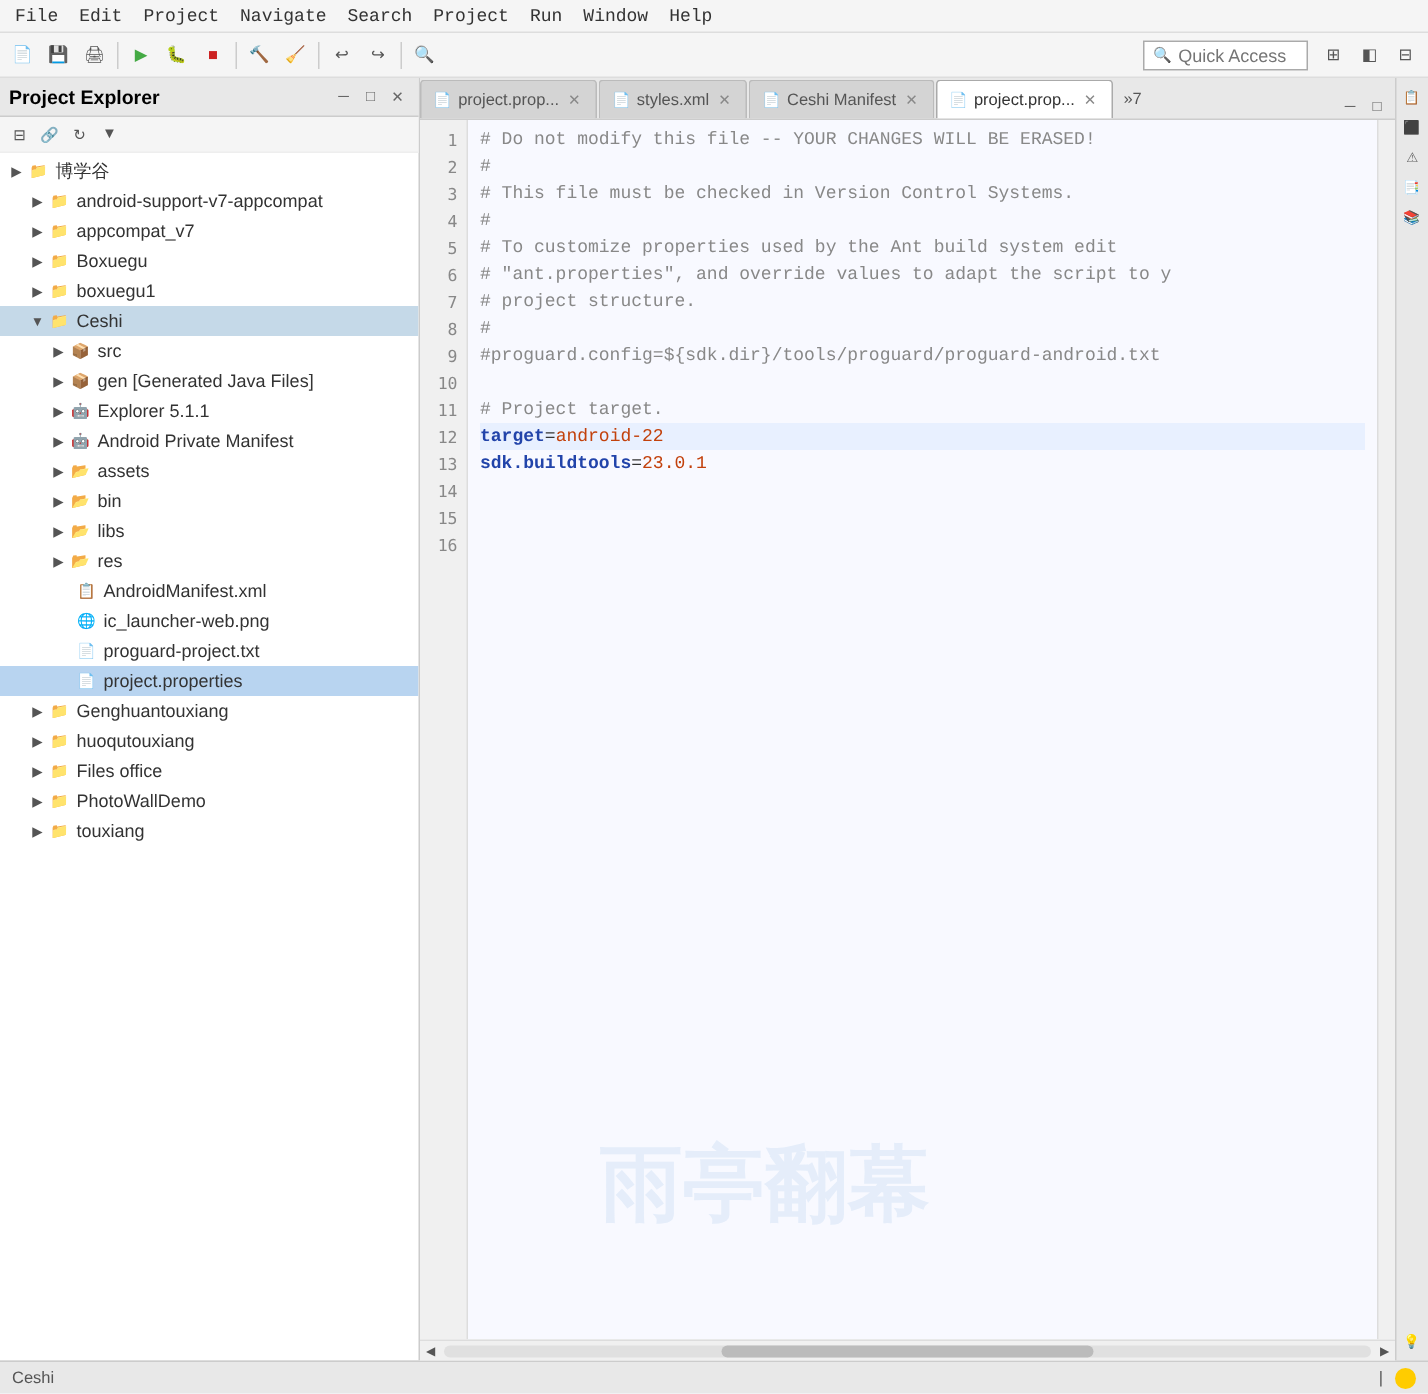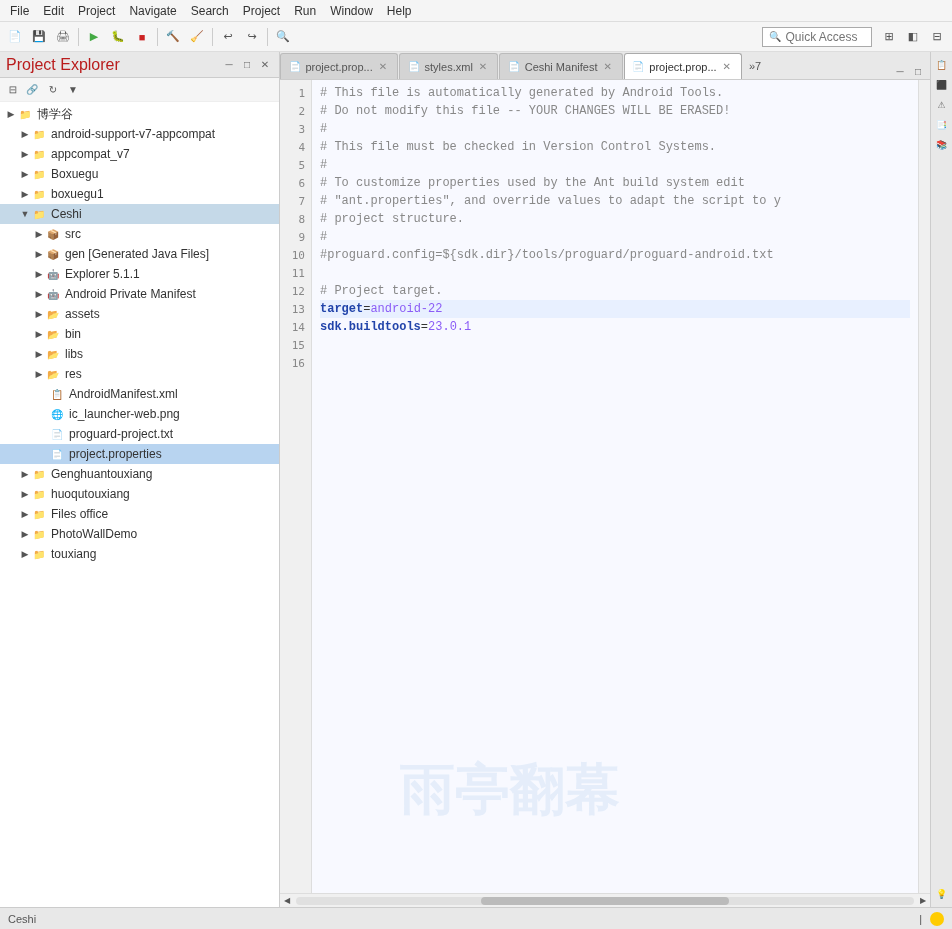--- a/index.html
+++ b/index.html
@@ -22,20 +22,21 @@
       border-bottom: 1px solid #ddd;
       height: 22px;
       padding: 0 4px;
       gap: 2px;
     }
     .menu-item {
       padding: 2px 6px;
       font-size: 12px;
       cursor: pointer;
       color: #333;
+      font-family: Liberation Mono, monospace;
     }
 
     
     .toolbar {
       display: flex;
       align-items: center;
       background: #f5f5f5;
       border-bottom: 1px solid #ddd;
       height: 30px;
       padding: 2px 4px;
@@ -102,23 +103,23 @@
     .panel-header {
       display: flex;
       align-items: center;
       justify-content: space-between;
       background: #e8e8e8;
       border-bottom: 1px solid #ccc;
       padding: 3px 6px;
       height: 26px;
     }
     .panel-title {
-      font-size: 16px;
-      font-weight: normal;
-      color: #b91c1c;
+      font-size: 13px;
+      font-weight: bold;
+      color: #000000;
     }
     .panel-header-btns {
       display: flex;
       gap: 2px;
     }
     .panel-header-btn {
       width: 16px;
       height: 16px;
       background: none;
       border: none;
@@ -307,21 +308,21 @@
     }
     .code-line {
       height: 18px;
       display: flex;
       align-items: center;
       white-space: pre;
     }
     .code-line.highlighted-line { background: #e8f0ff; font-family: Liberation Mono, monospace; }
     .c-comment { color: #888; }
     .c-key { color: #2244aa; font-weight: bold; }
-    .c-val { color: #8b5cf6; }
+    .c-val { color: #c2410c; }
     .c-eq { color: #333; }
 
     
     .editor-scroll-v {
       width: 12px;
       background: #f0f0f0;
       border-left: 1px solid #ddd;
       flex-shrink: 0;
     }
 
@@ -651,21 +652,20 @@
         <div class="line-number">9</div>
         <div class="line-number">10</div>
         <div class="line-number">11</div>
         <div class="line-number">12</div>
         <div class="line-number">13</div>
         <div class="line-number">14</div>
         <div class="line-number">15</div>
         <div class="line-number">16</div>
       </div>
       <div class="code-content">
-        <div class="code-line"><span class="c-comment"># This file is automatically generated by Android Tools.</span></div>
         <div class="code-line"><span class="c-comment"># Do not modify this file -- YOUR CHANGES WILL BE ERASED!</span></div>
         <div class="code-line"><span class="c-comment">#</span></div>
         <div class="code-line"><span class="c-comment"># This file must be checked in Version Control Systems.</span></div>
         <div class="code-line"><span class="c-comment">#</span></div>
         <div class="code-line"><span class="c-comment"># To customize properties used by the Ant build system edit</span></div>
         <div class="code-line"><span class="c-comment"># "ant.properties", and override values to adapt the script to y</span></div>
         <div class="code-line"><span class="c-comment"># project structure.</span></div>
         <div class="code-line"><span class="c-comment">#</span></div>
         <div class="code-line"><span class="c-comment">#proguard.config=${sdk.dir}/tools/proguard/proguard-android.txt</span></div>
         <div class="code-line"></div>

